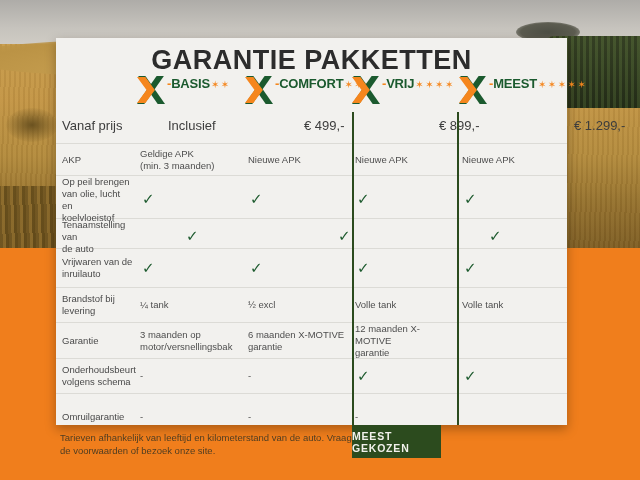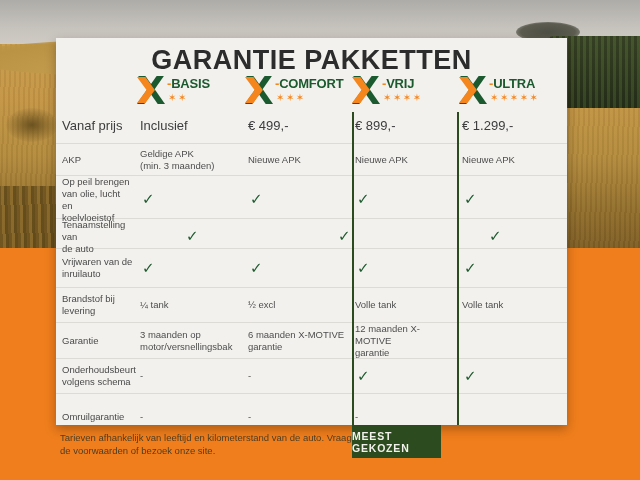--- a/index.html
+++ b/index.html
@@ -31,31 +31,31 @@
   .panel{position:absolute;left:56px;top:38px;width:511px;height:387px;
          background:#F2F1EE;box-shadow:0 4px 10px rgba(40,25,5,.35);z-index:2;}
   .title{position:absolute;left:0;top:7px;width:100%;text-align:center;
          font-size:27px;font-weight:600;letter-spacing:.5px;color:#2c2c2c;}
 
   
   .logo-row{position:absolute;left:0;top:34px;width:511px;display:grid;
             grid-template-columns:81px 108px 107px 107px 108px;}
   .logo-cell{display:flex;align-items:flex-start;padding-top:2px;}
   .x-mark{width:28px;height:32px;flex:0 0 auto;}
-  .logo-text{display:flex;flex-direction:column;margin-left:2px;margin-top:3px;}
+  .logo-text{display:flex;flex-direction:row;margin-left:2px;margin-top:3px;}
   .wordmark{font-size:13px;font-weight:700;letter-spacing:-.2px;line-height:1;white-space:nowrap;}
   .wordmark .hyph{color:#F5861D;}
   .wordmark .pname{color:#1B5A2E;}
   .stars{margin-top:3px;font-size:10px;line-height:1;letter-spacing:1.5px;color:#F5861D;padding-left:1px;}
 
   
   .rows{position:absolute;left:0;top:72px;width:511px;}
   .trow{display:grid;grid-template-columns:81px 108px 107px 107px 108px;align-items:center;box-sizing:border-box;}
   .trow + .trow{border-top:1px solid #dcdbd6;}
-  .r1{height:33px;} .r2{height:32px;} .r3{height:43px;} .r4{height:30px;gap:44px;} .r5{height:39px;}
+  .r1{height:33px;gap:28px;} .r2{height:32px;} .r3{height:43px;} .r4{height:30px;gap:44px;} .r5{height:39px;}
   .r6{height:35px;} .r7{height:36px;} .r8{height:35px;} .r9{height:47px;}
   .cell{font-size:9.5px;color:#4e4e4e;line-height:1.25;white-space:pre-line;
         padding-left:3px;padding-right:6px;box-sizing:border-box;}
   .cell.lab{padding-left:6px;padding-right:4px;color:#4a4a4a;}
   .cell.big{font-size:13px;color:#3d3d3d;}
   .cell.check{font-size:15px;color:#1E5B2F;font-weight:600;padding-left:5px;}
 
   
   .highlight-frame{position:absolute;left:352px;top:112px;width:107px;height:313px;
                    border-left:2px solid #2C4B1E;border-right:2px solid #2C4B1E;
@@ -124,21 +124,21 @@
         </div>
       </div>
 
       <div class="logo-cell">
         <svg class="x-mark" viewBox="0 0 100 100">
           <polygon points="70,0 96,0 26,100 0,100" fill="#1B5A2E"></polygon>
           <polygon points="4,0 30,0 100,100 74,100" fill="#1B5A2E"></polygon>
           <polygon points="0,4 30,4 64,50 30,96 0,96 34,50" fill="#F5861D"></polygon>
         </svg>
         <div class="logo-text">
-          <div class="wordmark"><span class="hyph">-</span><span class="pname">ULTRA</span></div>
+          <div class="wordmark"><span class="hyph">-</span><span class="pname">MEEST</span></div>
           <div class="stars">✶✶✶✶✶</div>
         </div>
       </div>
     </div>
 
     <div class="rows">
 
       <div class="trow r1">
         <div class="cell lab big">Vanaf prijs</div>
         <div class="cell big">Inclusief</div>

